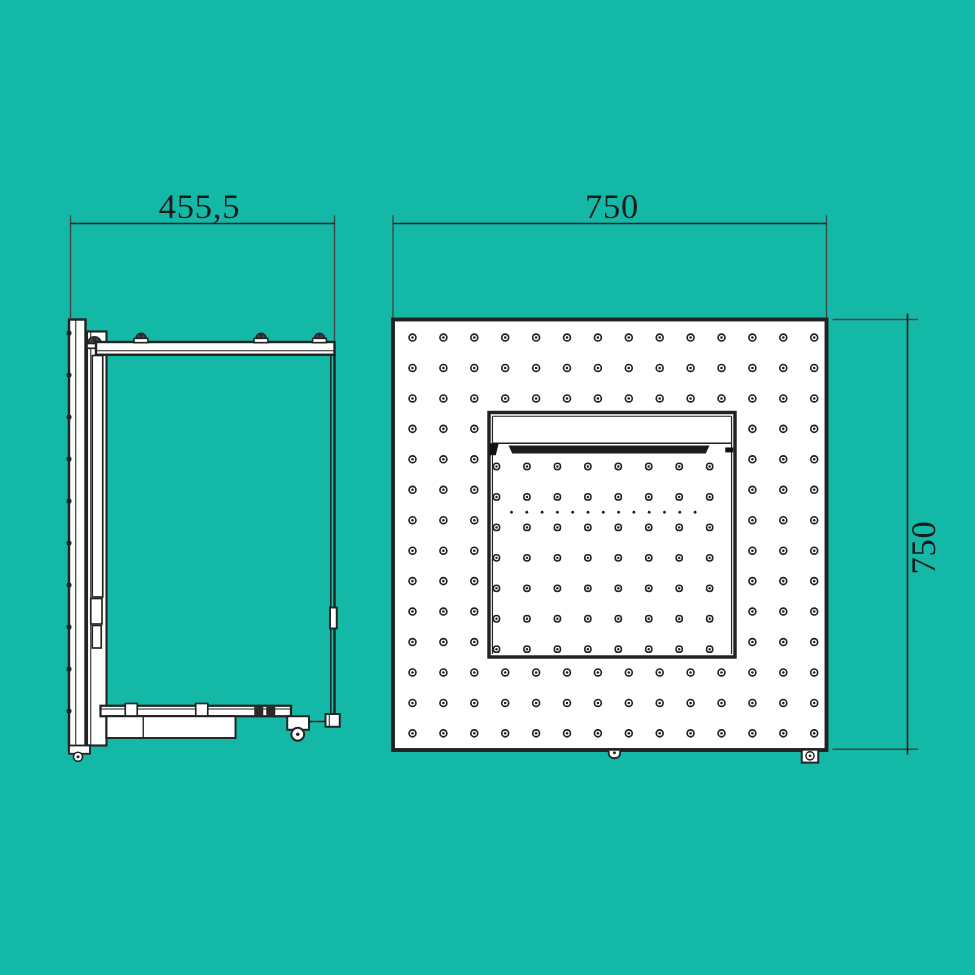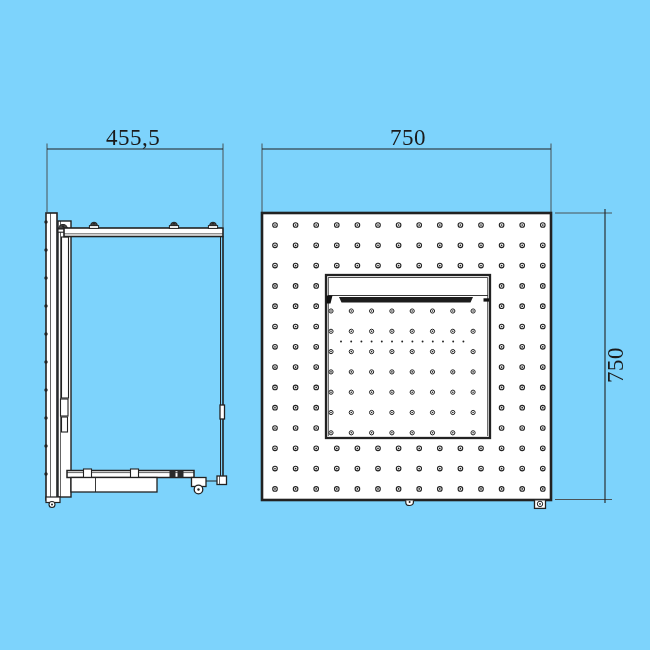--- a/index.html
+++ b/index.html
@@ -1,19 +1,19 @@
 <!DOCTYPE html>
 <html><head>
 <meta charset="utf-8">
 <style>
   html,body{margin:0;padding:0;background:#ffffff;}
   #stage{
     position:relative;
     width:650px;height:650px;
-    background:#7dd3fc;
+    background:#14b8a6;
     font-family:"Liberation Serif", serif;
     overflow:hidden;
   }
   #drawing{position:absolute;left:0;top:0;}
   .dim-label{
     position:absolute;
     color:#1a1a1a;
     font-size:23px;
     line-height:24px;
     text-align:center;

